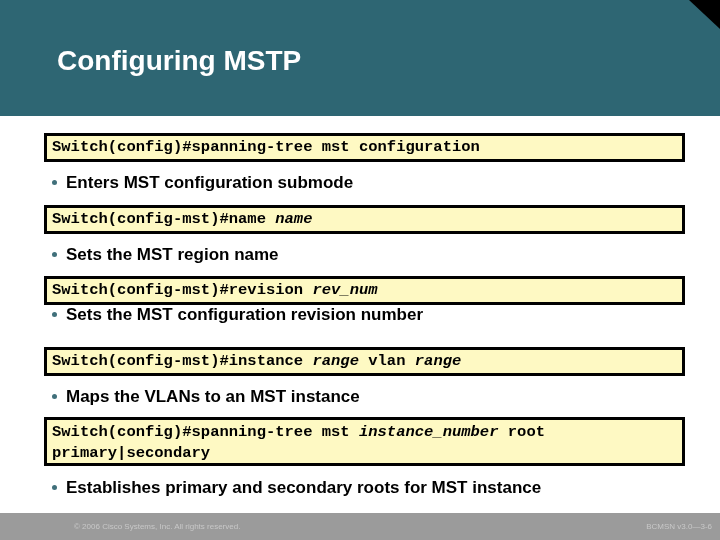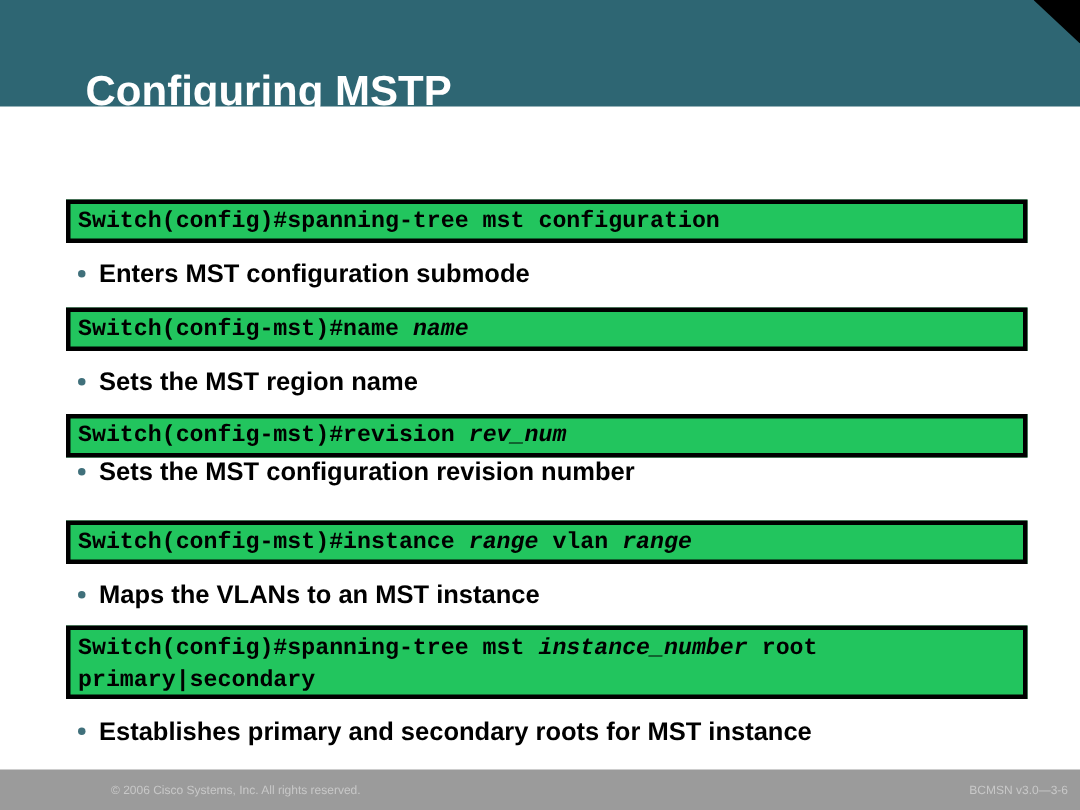--- a/index.html
+++ b/index.html
@@ -5,41 +5,41 @@
   html,body{margin:0;padding:0;background:#888;}
   .slide{
     position:relative;
     width:720px;height:540px;
     background:#ffffff;
     overflow:hidden;
     font-family:"Liberation Sans", sans-serif;
   }
   .header{
     position:absolute;left:0;top:0;
-    width:720px;height:71px;
+    width:720px;height:116px;
     background:var(--header_teal,#2E6673);
   }
   .corner{
     position:absolute;top:0;right:0;
     width:31px;height:29px;
     background:var(--corner_black,#000);
     clip-path:polygon(0 0,100% 0,100% 100%);
   }
   .title{
     position:absolute;left:57px;top:46px;
     color:#ffffff;
     font-size:28px;font-weight:bold;
     line-height:30px;
     letter-spacing:0px;
     white-space:nowrap;
   }
   .cmdbox{
     position:absolute;left:44px;width:641px;
     box-sizing:border-box;
-    background:#22c55e;
+    background:#fef9c3;
     border:3px solid #000000;
     font-family:"Liberation Mono", monospace;
     font-size:15.5px;font-weight:bold;
     color:#000000;
     line-height:21px;
     padding:1px 4px 4px 5px;
     white-space:pre-wrap;
   }
   .cmdbox .arg{font-style:italic;}
   .box-1line{height:29px;}

